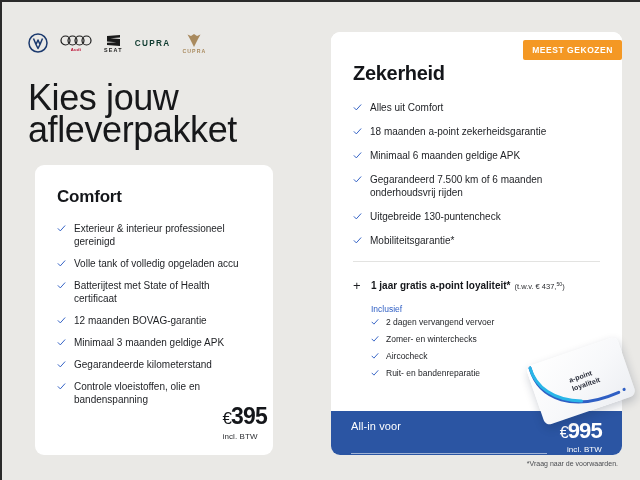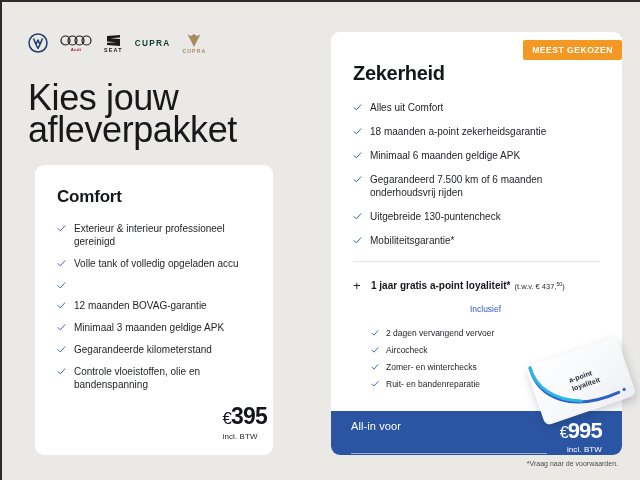--- a/index.html
+++ b/index.html
@@ -215,22 +215,21 @@
     font-weight: 400;
     color: #2b2d31;
     margin-left: 4px;
   }
   .loyal-value sup { font-size: 5.2px; }
 
   .inclusief-wrap { padding-left: 18px; }
   .inclusief-title {
     font-size: 8.5px;
     color: #2f5fc4;
-    margin-bottom: 14px;
-    text-align: center;
+    margin-bottom: 3px;
   }
   .sub-list { list-style: none; }
   .sub-list li {
     display: flex;
     align-items: flex-start;
     gap: 7px;
     margin-bottom: 6px;
     font-size: 8.5px;
     line-height: 11px;
     color: #1d1f23;
@@ -391,20 +390,21 @@
             </svg>
           </span>
         <span>Volle tank of volledig opgeladen accu</span>
       </li>
       <li>
         <span class="chk">
             <svg viewBox="0 0 12 12" width="9" height="9">
               <path d="M1.5 6.2 L4.4 9.2 L10.5 2.4" fill="none" stroke="#2f5fc4" stroke-width="1.3" stroke-linecap="round" stroke-linejoin="round"></path>
             </svg>
           </span>
+        <span>Batterijtest met State of Health certificaat</span>
       </li>
       <li>
         <span class="chk">
             <svg viewBox="0 0 12 12" width="9" height="9">
               <path d="M1.5 6.2 L4.4 9.2 L10.5 2.4" fill="none" stroke="#2f5fc4" stroke-width="1.3" stroke-linecap="round" stroke-linejoin="round"></path>
             </svg>
           </span>
         <span>12 maanden BOVAG-garantie</span>
       </li>
       <li>
@@ -519,29 +519,29 @@
               </svg>
             </span>
           <span>2 dagen vervangend vervoer</span>
         </li>
         <li>
           <span class="chk-sm">
               <svg viewBox="0 0 12 12" width="8" height="8">
                 <path d="M1.5 6.2 L4.4 9.2 L10.5 2.4" fill="none" stroke="#2f5fc4" stroke-width="1.4" stroke-linecap="round" stroke-linejoin="round"></path>
               </svg>
             </span>
-          <span>Aircocheck</span>
+          <span>Zomer- en winterchecks</span>
         </li>
         <li>
           <span class="chk-sm">
               <svg viewBox="0 0 12 12" width="8" height="8">
                 <path d="M1.5 6.2 L4.4 9.2 L10.5 2.4" fill="none" stroke="#2f5fc4" stroke-width="1.4" stroke-linecap="round" stroke-linejoin="round"></path>
               </svg>
             </span>
-          <span>Zomer- en winterchecks</span>
+          <span>Aircocheck</span>
         </li>
         <li>
           <span class="chk-sm">
               <svg viewBox="0 0 12 12" width="8" height="8">
                 <path d="M1.5 6.2 L4.4 9.2 L10.5 2.4" fill="none" stroke="#2f5fc4" stroke-width="1.4" stroke-linecap="round" stroke-linejoin="round"></path>
               </svg>
             </span>
           <span>Ruit- en bandenreparatie</span>
         </li>
       </ul>

